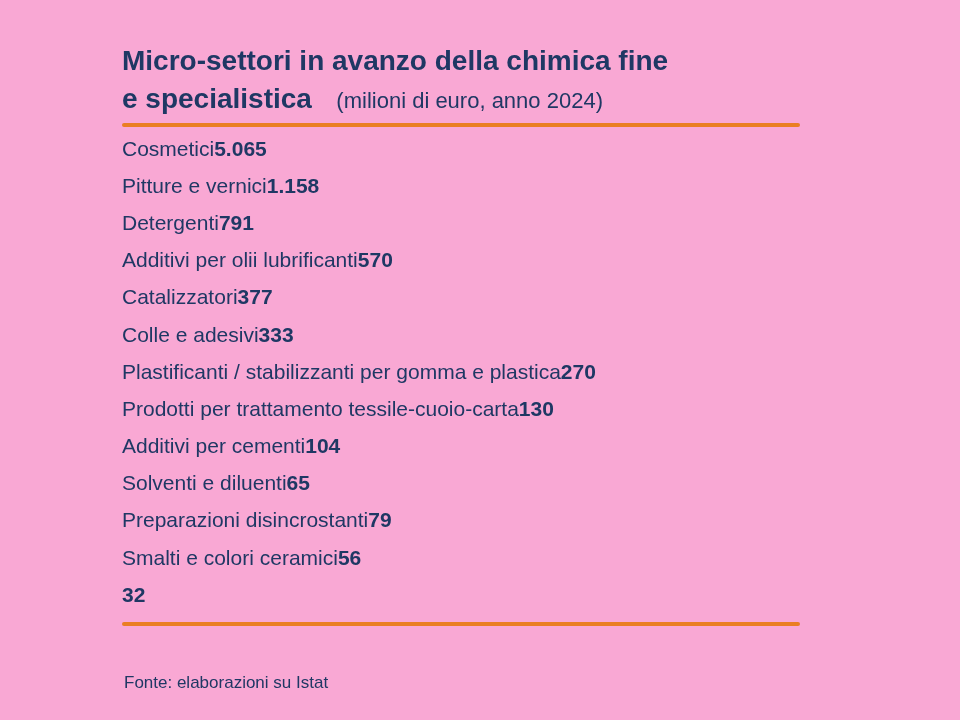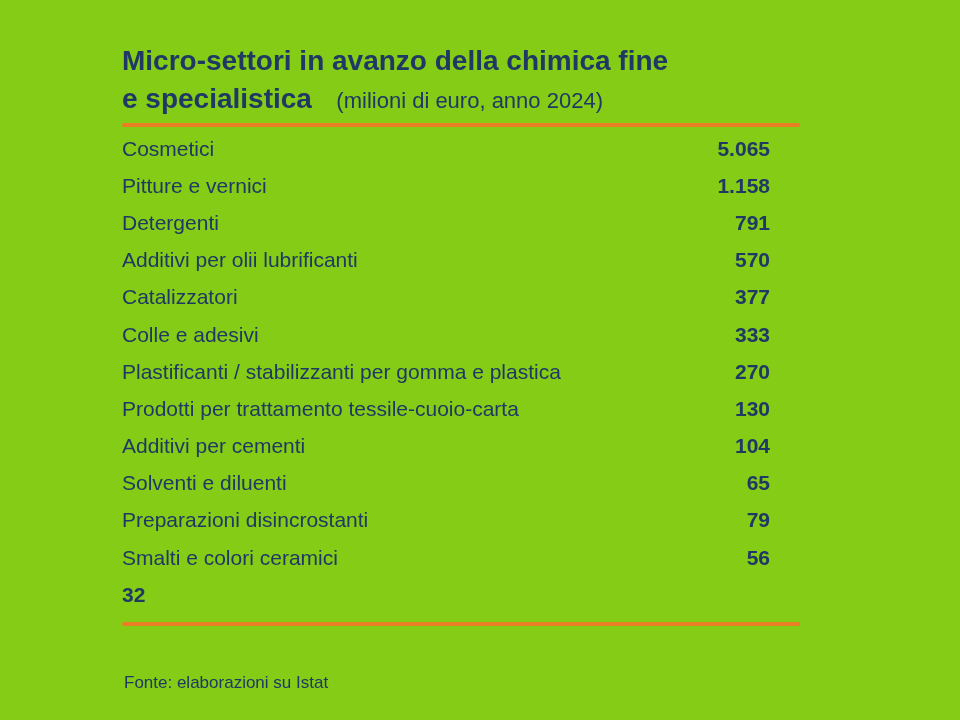--- a/index.html
+++ b/index.html
@@ -5,21 +5,21 @@
   html, body {
     margin: 0;
     padding: 0;
     background: #ffffff;
     font-family: "Liberation Sans", sans-serif;
   }
   .slide {
     position: relative;
     width: 960px;
     height: 720px;
-    background: #84cc16;
+    background: #f9a8d4;
     overflow: hidden;
   }
   .title-block {
     position: absolute;
     left: 122px;
     top: 42px;
     width: 720px;
     color: #1f3864;
     line-height: 38px;
   }
@@ -47,21 +47,20 @@
   .rule-bottom { top: 622px; }
   .table {
     position: absolute;
     left: 122px;
     top: 130px;
     width: 678px;
   }
   .row {
     display: flex;
     align-items: center;
-    justify-content: space-between;
     height: 37.2px;
     color: #1f3864;
     font-size: 21px;
   }
   .row .label {
     white-space: nowrap;
   }
   .row .value {
     text-align: right;
     padding-right: 30px;

